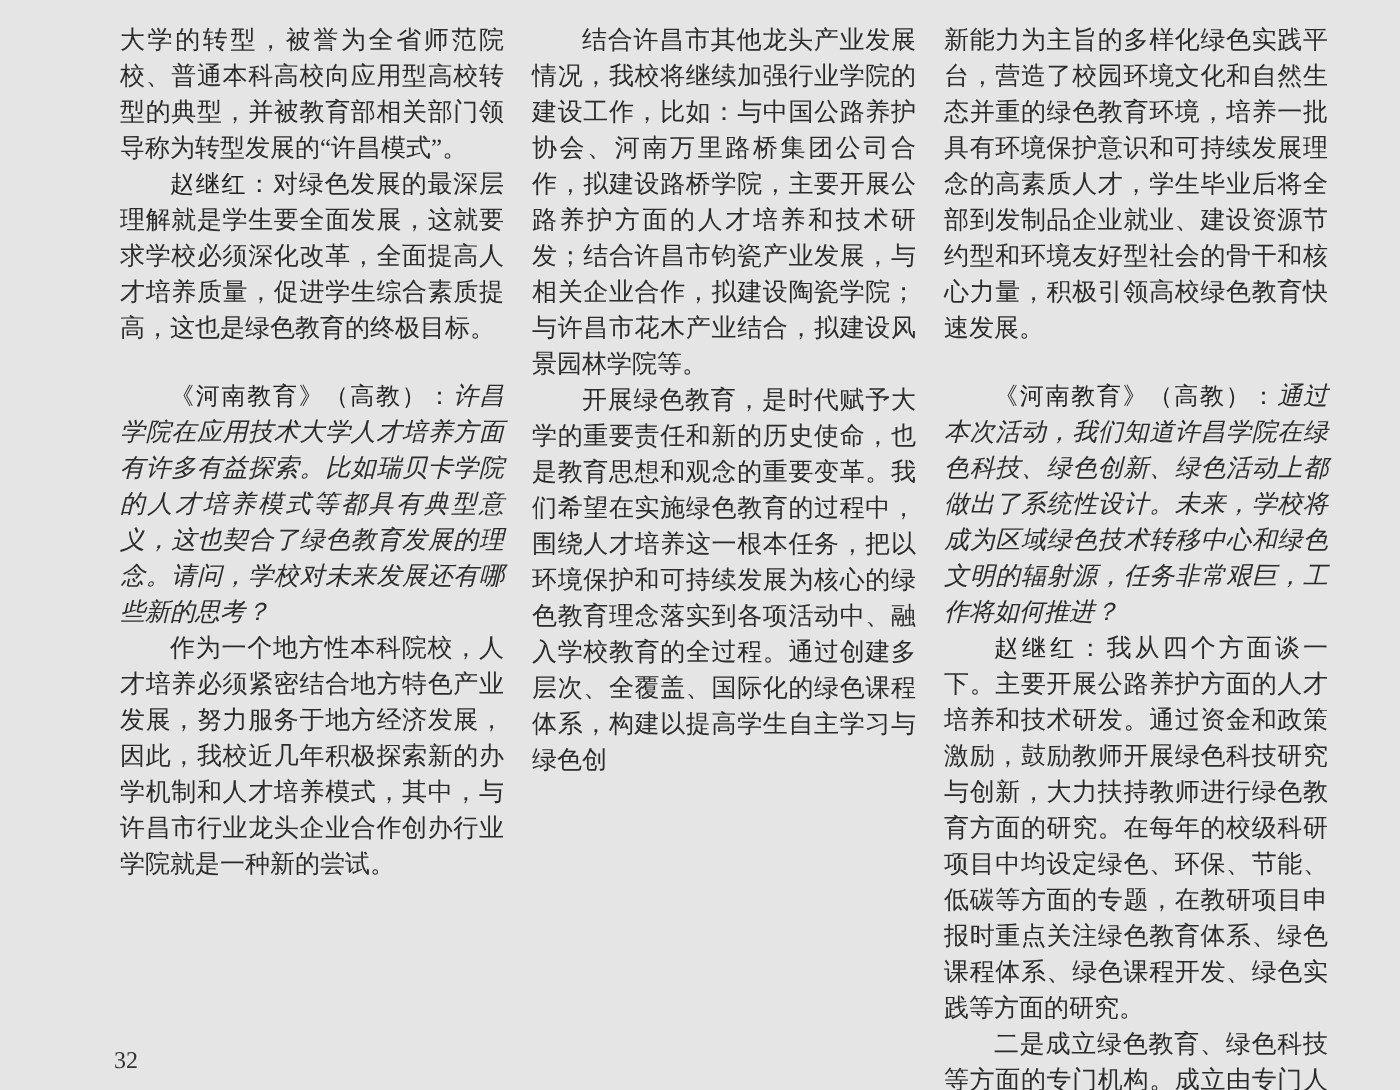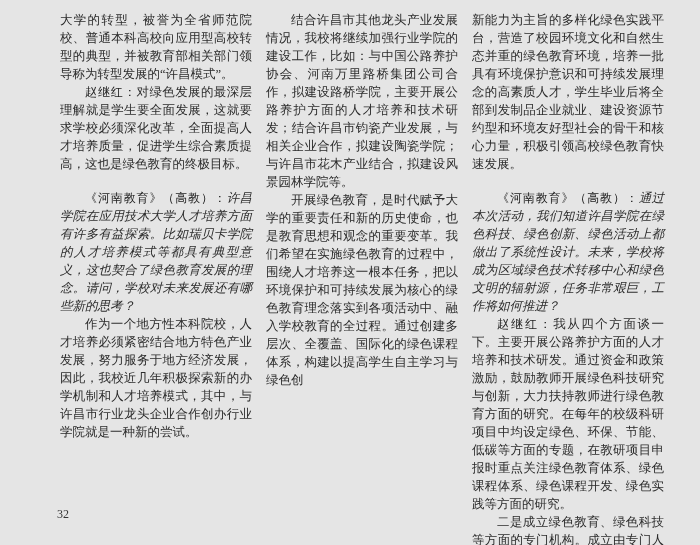--- a/index.html
+++ b/index.html
@@ -48,21 +48,21 @@
     font-size: 12px;
     letter-spacing: 0.5px;
     color: #222;
   }
   .q-text {
     font-style: italic;
   }
   .page-number {
     position: absolute;
     left: 57px;
-    bottom: 23px;
+    bottom: 7px;
     font-size: 12px;
     font-family: "Liberation Serif", serif;
     color: #333;
   }
 </style>
 </head>
 <body>
 
 <div class="page">
   <div class="content">

